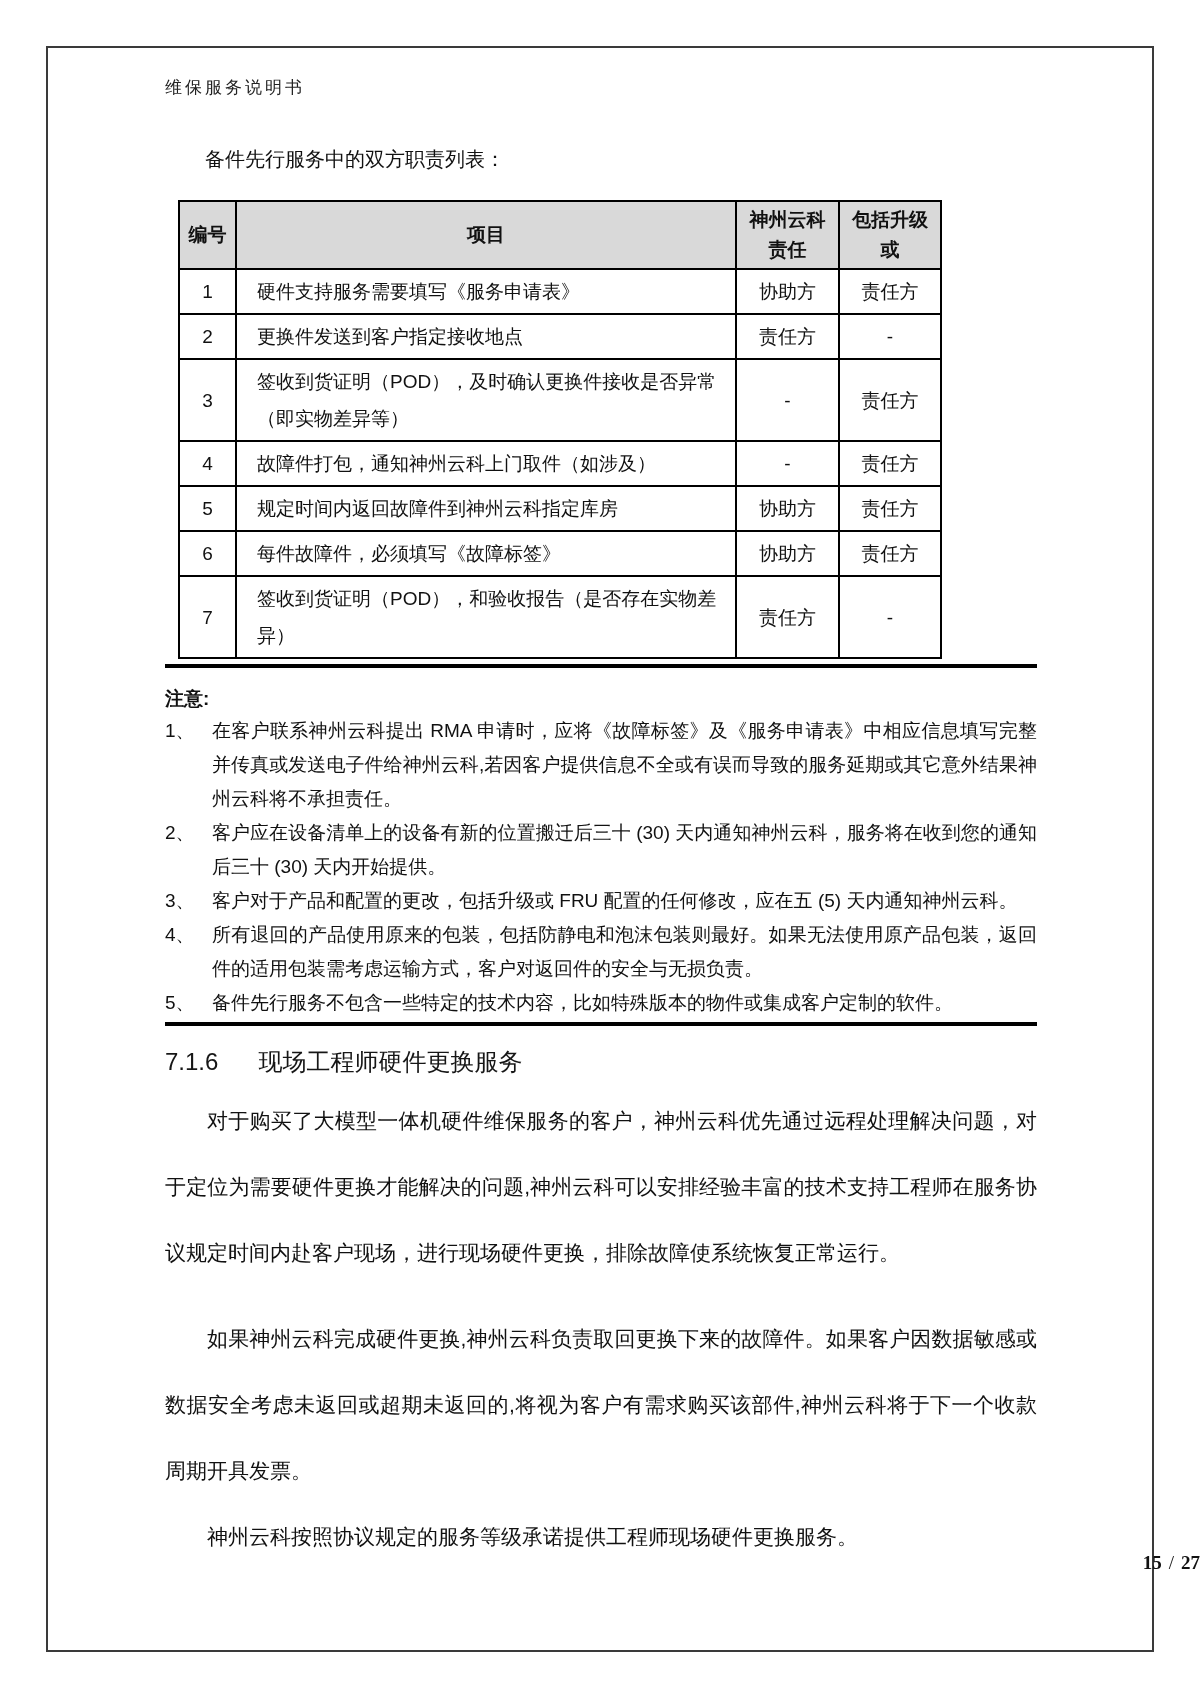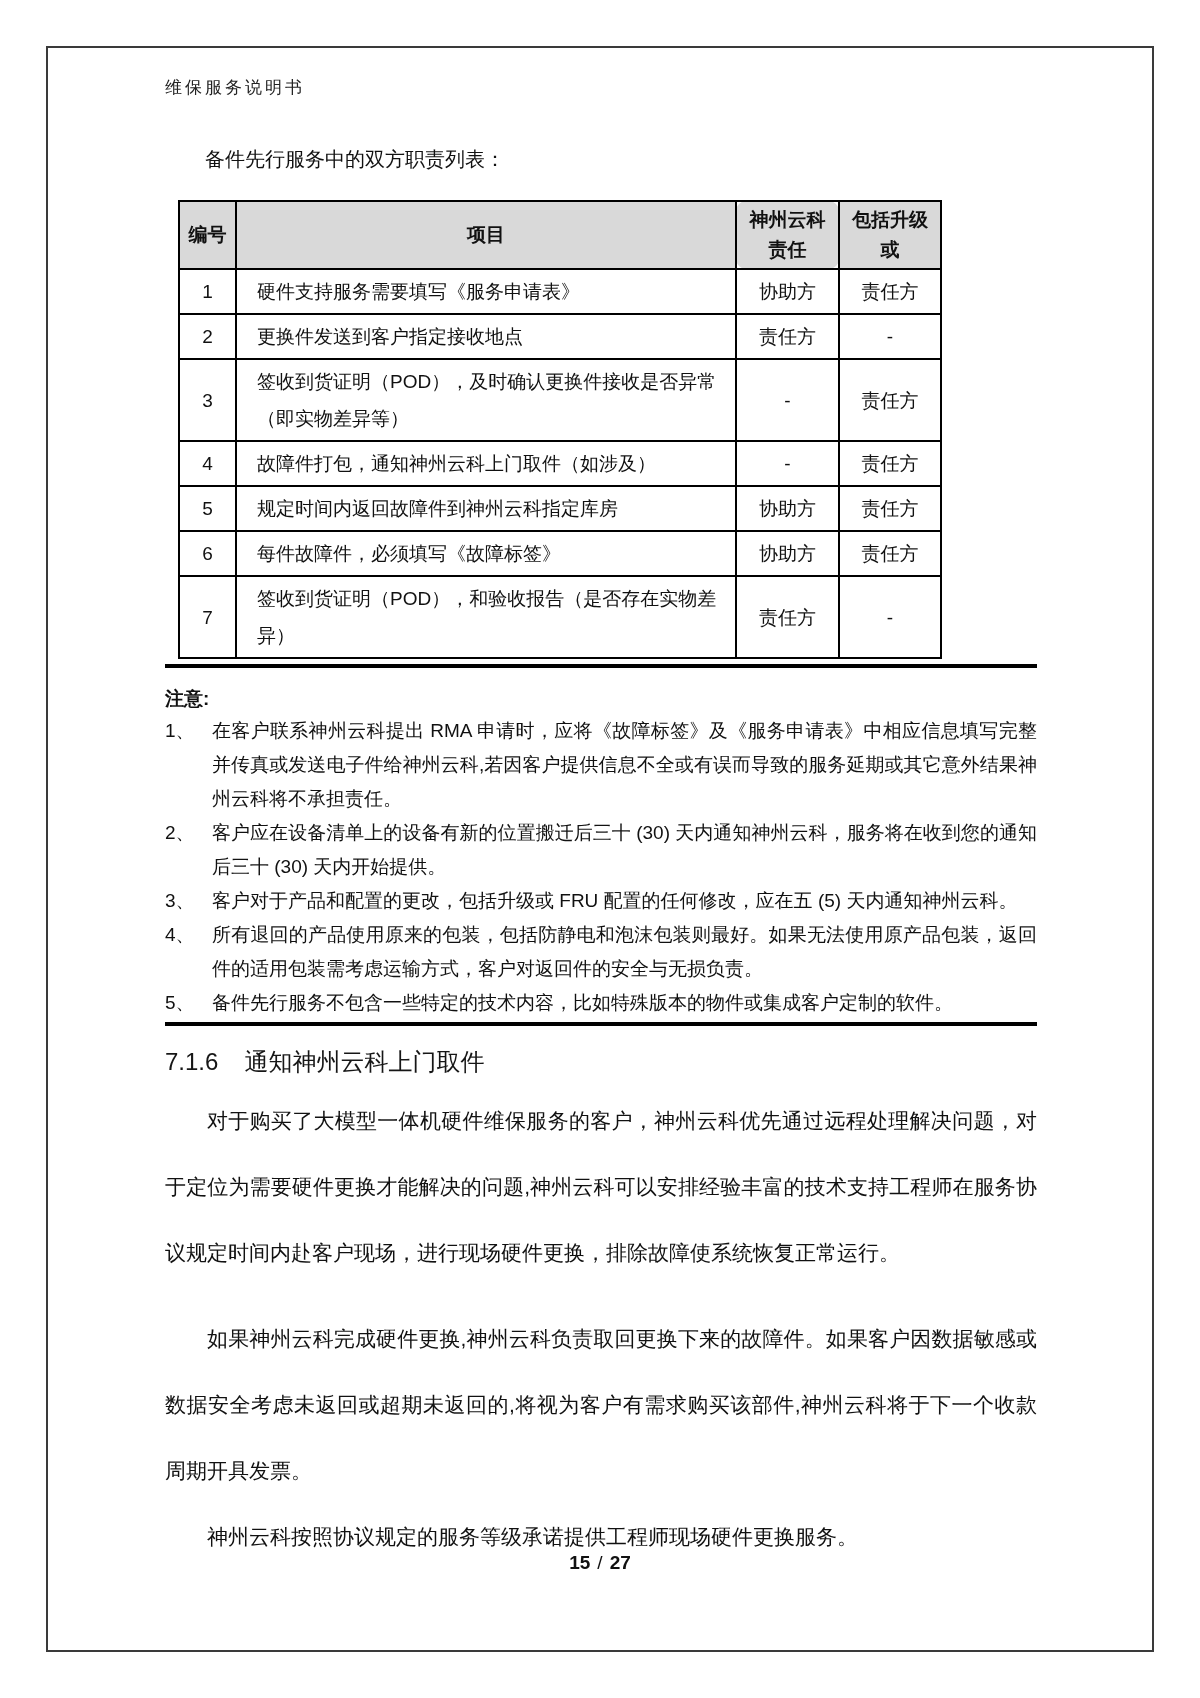--- a/index.html
+++ b/index.html
@@ -26,21 +26,21 @@
     border-collapse:collapse;table-layout:fixed;width:762px;padding-left:6px;
   }
   .resp-table th,.resp-table td{
     border:2px solid #000;font-size:19px;vertical-align:middle;
     padding:3px 6px;box-sizing:border-box;
   }
   .resp-table th{
     background:#d9d9d9;font-weight:bold;text-align:center;
     height:66px;line-height:30px;
   }
-  .pre{white-space:pre-line;border-radius:10px;}
+  .pre{white-space:pre-line;}
   .col-no{width:57px;}
   .col-item{width:500px;}
   .col-vendor{width:103px;}
   .col-customer{width:102px;}
   .resp-table td{height:44px;line-height:37px;}
   .resp-table td.cell-item{text-align:left;padding:3px 12px 3px 20px;}
   .resp-table td.cell-center{text-align:center;}
   .rule{
     position:absolute;left:165px;width:872px;height:4px;background:#000;
   }
@@ -49,33 +49,33 @@
   .notes{
     position:absolute;top:684px;left:165px;width:872px;
   }
   .notes-label{font-weight:bold;font-size:19px;line-height:30px;}
   .note{display:flex;font-size:19px;line-height:34px;}
   .note-no{flex:0 0 47px;}
   .note-text{flex:1;text-align:justify;}
   .section-heading{
     position:absolute;top:1046px;left:165px;font-size:24px;color:#161616;
   }
-  .section-number{margin-right:26px;}
+  .section-number{margin-right:40px;}
   .body-copy{
     position:absolute;top:1088px;left:165px;width:872px;
   }
   .bodyp{
     margin:0;font-size:21px;line-height:66px;
     text-align:justify;text-indent:42px;
   }
   .bodyp + .bodyp{margin-top:20px;}
   .bodyp.last{margin-top:0;}
   .page-footer{
-    position:absolute;top:1552px;left:0;width:100%;text-align:center;
-    font-family:Liberation Sans, sans-serif;
+    position:absolute;top:1552px;left:0;width:100%;text-align:right;
+    font-family:Liberation Serif, serif;
     font-size:19px;font-weight:bold;color:#111;
   }
   .page-footer .sep{font-weight:normal;margin:0 7px;}
 </style>
 </head>
 <body>
 
 <div class="page-border"></div>
 
 <div class="doc-header">维保服务说明书</div>
@@ -166,21 +166,21 @@
   </div>
   <div class="note">
     <span class="note-no">5、</span>
     <span class="note-text">备件先行服务不包含一些特定的技术内容，比如特殊版本的物件或集成客户定制的软件。</span>
   </div>
 </div>
 
 <div class="rule rule-2"></div>
 
 <div class="section-heading">
-  <span class="section-number">7.1.6</span><span>通知神州云科上门取件</span>
+  <span class="section-number">7.1.6</span><span>现场工程师硬件更换服务</span>
 </div>
 
 <div class="body-copy">
   <p class="bodyp">对于购买了大模型一体机硬件维保服务的客户，神州云科优先通过远程处理解决问题，对于定位为需要硬件更换才能解决的问题,神州云科可以安排经验丰富的技术支持工程师在服务协议规定时间内赴客户现场，进行现场硬件更换，排除故障使系统恢复正常运行。</p>
   <p class="bodyp">如果神州云科完成硬件更换,神州云科负责取回更换下来的故障件。如果客户因数据敏感或数据安全考虑未返回或超期未返回的,将视为客户有需求购买该部件,神州云科将于下一个收款周期开具发票。</p>
   <p class="bodyp last">神州云科按照协议规定的服务等级承诺提供工程师现场硬件更换服务。</p>
 </div>
 
 <div class="page-footer">
   <span>15</span><span class="sep">/</span><span>27</span>

